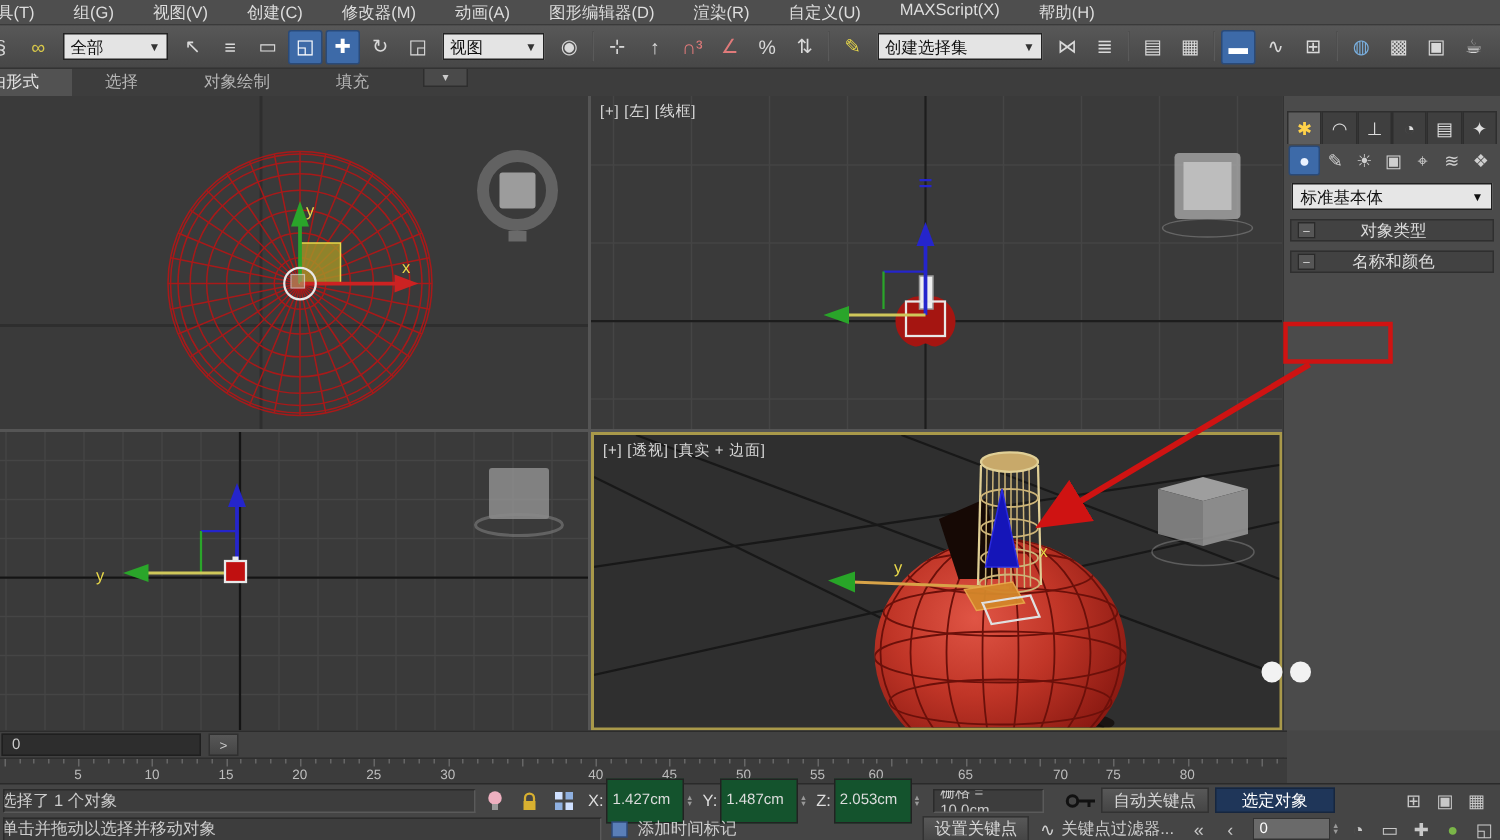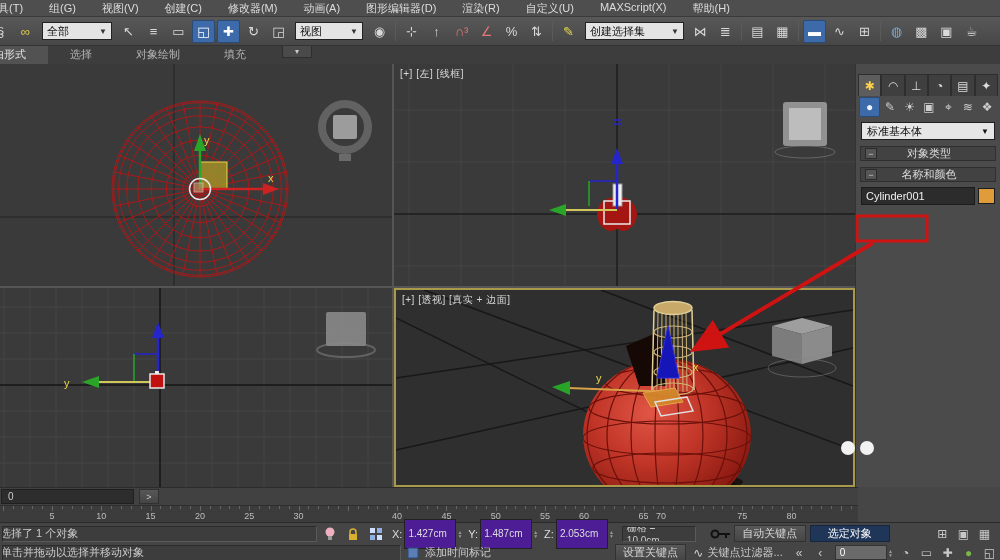--- a/index.html
+++ b/index.html
@@ -78,21 +78,21 @@
   #tl-right-fill{position:absolute;left:858px;top:487px;width:142px;height:35px;background:#464646;}
 
   
   #statusbar{position:absolute;left:0;top:522px;width:1000px;height:38px;background:#454545;border-top:1px solid #2a2a2a;font-size:11px;color:#ccc;}
   .sb-row{position:absolute;left:0;width:1000px;height:19px;display:flex;align-items:center;}
   #sb-row1{top:1px;}
   #sb-row2{top:20px;}
   .sunken{background:#3d3d3d;border:1px solid #2b2b2b;border-right-color:#5a5a5a;border-bottom-color:#5a5a5a;
     height:16px;display:flex;align-items:center;overflow:hidden;padding:0 4px;}
   .coord-label{margin-left:6px;color:#ddd;}
-  .coord-field{width:52px;height:30px;background:#4c1d95;border:1px solid #222;color:#ddd;
+  .coord-field{width:52px;height:30px;background:#14532d;border:1px solid #222;color:#ddd;
     font-size:10px;display:flex;align-items:center;padding:0 3px;margin-left:2px;}
   .spin{display:flex;flex-direction:column;font-size:5px;color:#999;line-height:4px;margin-left:1px;}
   .sb-btn{height:17px;background:linear-gradient(#585858,#454545);border:1px solid #323232;color:#d6d6d6;
     display:flex;align-items:center;justify-content:center;padding:0 7px;margin-left:4px;white-space:nowrap;}
   .sb-btn.navy{background:#1f3659;border-color:#16263f;color:#fff;}
   .mini-icon{width:20px;height:17px;display:flex;align-items:center;justify-content:center;margin-left:3px;}
   .nav-icon{width:21px;height:17px;display:flex;align-items:center;justify-content:center;color:#c8c8c8;font-size:12px;}
   #nav-frame-field{width:56px;height:15px;background:#6a6a6a;border:1px solid #333;color:#fff;font-size:10px;
     display:flex;align-items:center;padding:0 4px;margin-left:4px;}
 
@@ -149,21 +149,21 @@
         <div class="tb-icon">◉</div>
         <div class="tb-sep"></div>
         <div class="tb-icon">⊹</div>
         <div class="tb-icon">↑</div>
         <div class="tb-icon" style="color: rgb(224, 122, 122);">∩³</div>
         <div class="tb-icon" style="color: rgb(224, 122, 122);">∠</div>
         <div class="tb-icon">%</div>
         <div class="tb-icon">⇅</div>
         <div class="tb-sep"></div>
         <div class="tb-icon" style="color: rgb(232, 216, 74);">✎</div>
-        <div class="tb-dd" style="width: 99px;">
+        <div class="tb-dd" style="width: 110px;">
           <span>创建选择集</span>
           <span class="arr">▼</span>
         </div>
         <div class="tb-icon">⋈</div>
         <div class="tb-icon">≣</div>
         <div class="tb-sep"></div>
         <div class="tb-icon">▤</div>
         <div class="tb-icon">▦</div>
         <div class="tb-sep"></div>
         <div class="tb-icon hl">▬</div>
@@ -422,24 +422,20 @@
       <span>标准基本体</span>
       <span class="arr">▼</span>
     </div>
     <div class="rollout">
       <span class="minus">−</span>
       <span class="rtitle">对象类型</span>
     </div>
     <div class="rollout">
       <span class="minus">−</span>
       <span class="rtitle">名称和颜色</span>
-    </div>
-    <div id="name-row">
-      <div id="name-field">Cylinder001</div>
-      <div id="color-swatch"></div>
     </div>
   </div>
 
   <div id="trackbar">
     <div id="frame-handle">0</div>
     <div id="frame-next">&gt;</div>
   </div>
   <div id="ruler">
       <div class="tick" style="left: 2.7px; height: 5px;"></div>
       <div class="tick" style="left: 12.56px; height: 3px;"></div>
@@ -534,21 +530,21 @@
       <div class="tick-label" style="left: 199.9px;">20</div>
       <div class="tick-label" style="left: 249.2px;">25</div>
       <div class="tick-label" style="left: 298.5px;">30</div>
       <div class="tick-label" style="left: 347.8px; margin-top: 44px;">35</div>
       <div class="tick-label" style="left: 397.1px;">40</div>
       <div class="tick-label" style="left: 446.4px;">45</div>
       <div class="tick-label" style="left: 495.7px;">50</div>
       <div class="tick-label" style="left: 545px;">55</div>
       <div class="tick-label" style="left: 584px;">60</div>
       <div class="tick-label" style="left: 643.6px;">65</div>
-      <div class="tick-label" style="left: 661px;">70</div>
+      <div class="tick-label" style="left: 707px;">70</div>
       <div class="tick-label" style="left: 742.2px;">75</div>
       <div class="tick-label" style="left: 791.5px;">80</div>
     </div>
   <div id="tl-right-fill"></div>
 
   <div id="statusbar">
     <div class="sb-row" id="sb-row1">
       <div class="sunken" style="width:315px;margin-left:2px;">
         <span style="margin-left:-7px;white-space:nowrap;">选择了 1 个对象</span>
       </div>

